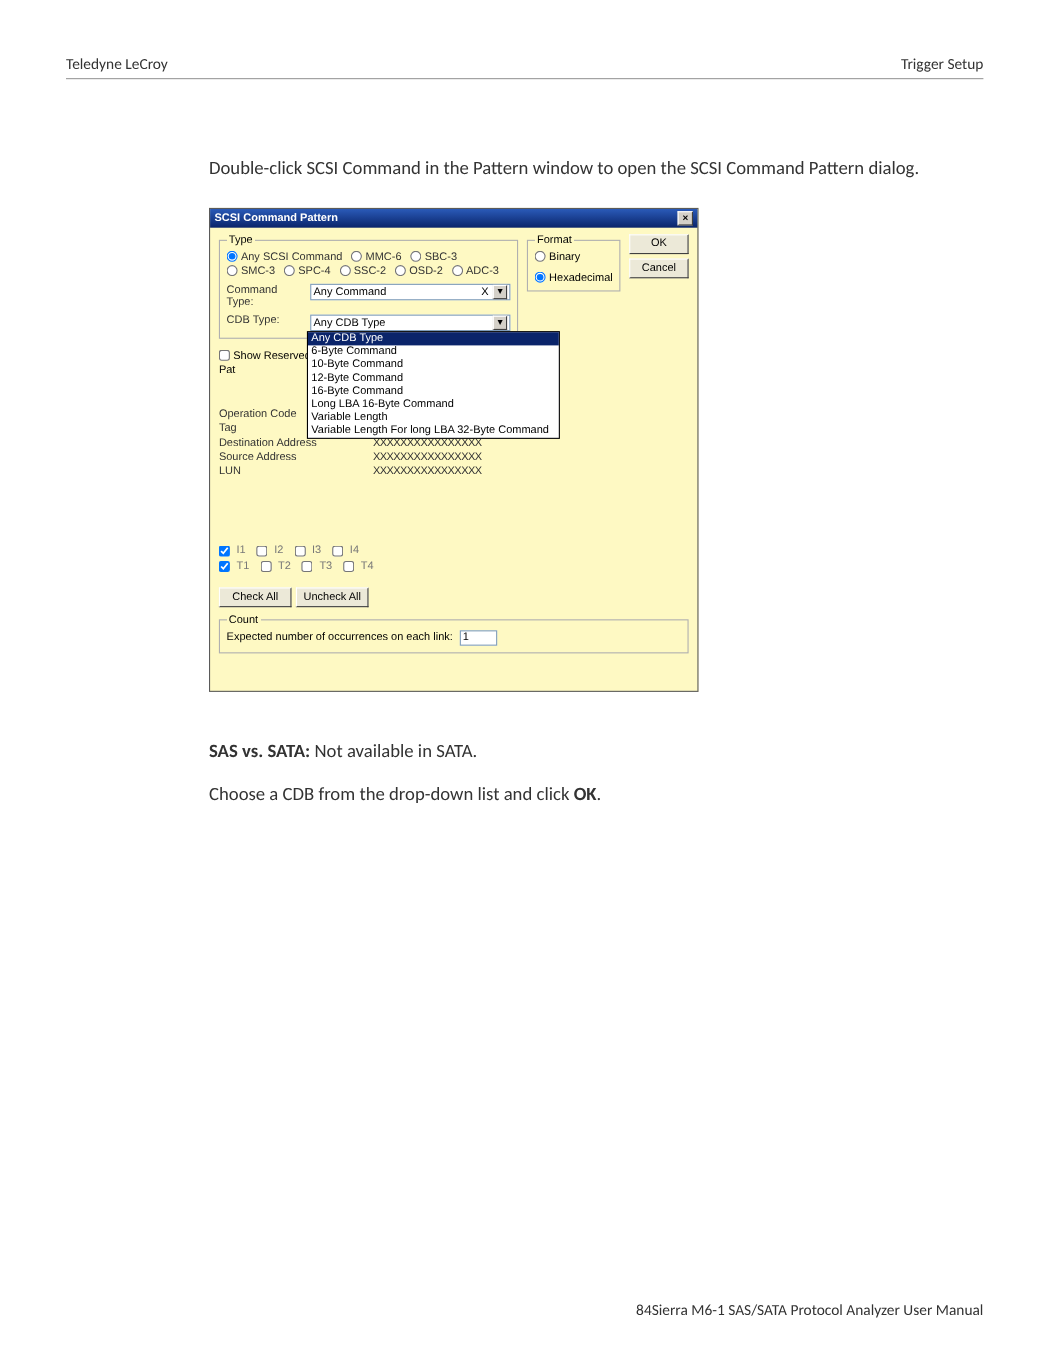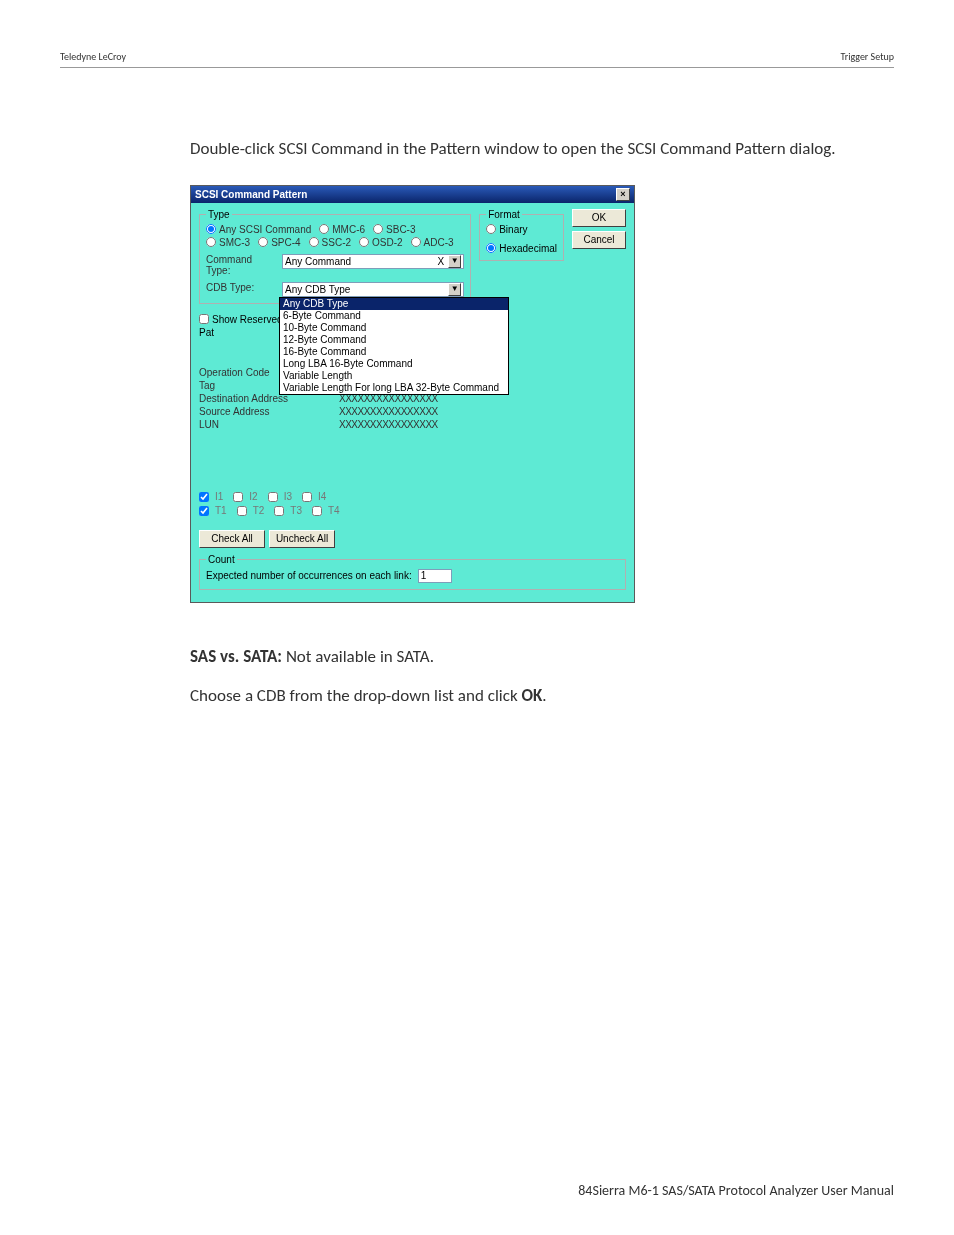--- a/index.html
+++ b/index.html
@@ -8,39 +8,39 @@
     color: #333;
     background: #fff;
     width: 954px;
     height: 1235px;
     position: relative;
     padding: 50px 60px 40px 60px;
   }
   .hdr {
     display: flex;
     justify-content: space-between;
-    font-size: 10px;
+    font-size: 14px;
     color: #333;
     padding-bottom: 4px;
     border-bottom: 1px solid #999;
     margin-bottom: 70px;
   }
   .intro {
     font-size: 17px;
     line-height: 1.35;
     margin-left: 130px;
     margin-bottom: 18px;
   }
   .dialog {
     margin-left: 130px;
     width: 445px;
     border: 1px solid #5a5a5a;
     font-family: Tahoma, Arial, sans-serif;
     font-size: 10px;
-    background: #5eead4;
+    background: #fef9c3;
     color: #000;
     margin-top: 24px;
   }
   .titlebar {
     background: linear-gradient(#2a5ab8,#0a246a);
     color: #fff;
     font-weight: bold;
     font-size: 10px;
     padding: 2px 4px;
     display: flex;
@@ -53,21 +53,21 @@
     color: #000;
     border: 1px solid #fff;
     border-right-color:#404040;
     border-bottom-color:#404040;
     text-align: center;
     line-height: 11px;
     font-weight: bold;
     font-size: 9px;
   }
   .dlgbody {
-    padding: 6px 8px 6px 8px;
+    padding: 6px 8px 28px 8px;
     position: relative;
   }
   .row { display: flex; align-items: center; }
   .topwrap { display: flex; gap: 8px; }
   fieldset {
     border: 1px solid #b0b0b0;
     padding: 4px 6px 6px 6px;
     margin-bottom: 6px;
   }
   fieldset > legend { font-size: 10px; padding: 0 2px; }

